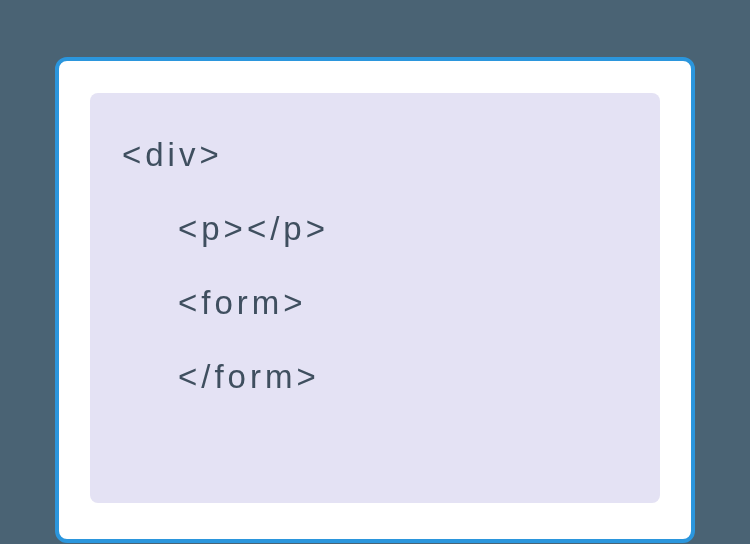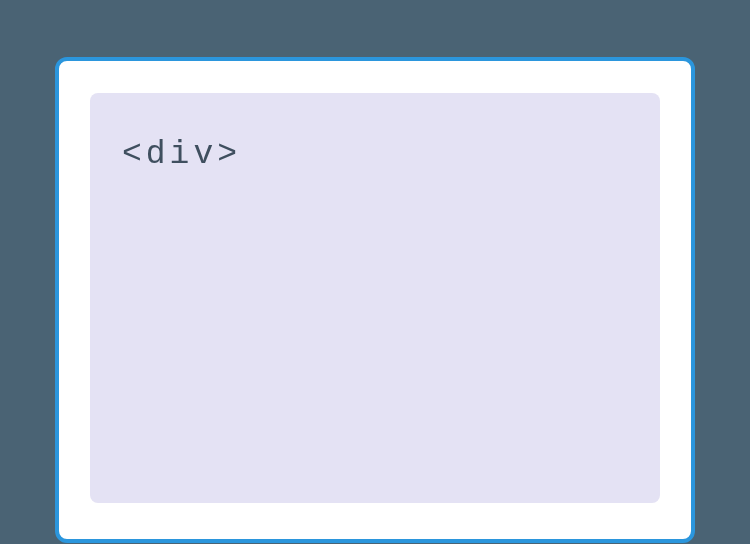--- a/index.html
+++ b/index.html
@@ -32,32 +32,35 @@
     left: 31px;
     top: 32px;
     width: 570px;
     height: 410px;
     background: #e4e2f4;
     border-radius: 8px;
     padding: 25px 0 0 32px;
   }
 
   .code-line {
-    font-family: Liberation Mono, monospace;
+    font-family: Liberation Sans, sans-serif;
     font-size: 33px;
     line-height: 74px;
     letter-spacing: 4px;
     color: #3f4f5f;
     white-space: pre;
   }
 
   .code-line.indent {
     padding-left: 56px;
   }
 </style>
 </head>
 <body>
 
 <div class="card">
   <div class="code-panel">
     <div class="code-line">&lt;div&gt;</div>
+    <div class="code-line indent">&lt;p&gt;&lt;/p&gt;</div>
+    <div class="code-line indent">&lt;form&gt;</div>
+    <div class="code-line indent">&lt;/form&gt;</div>
   </div>
 </div>
 
 </body></html>

